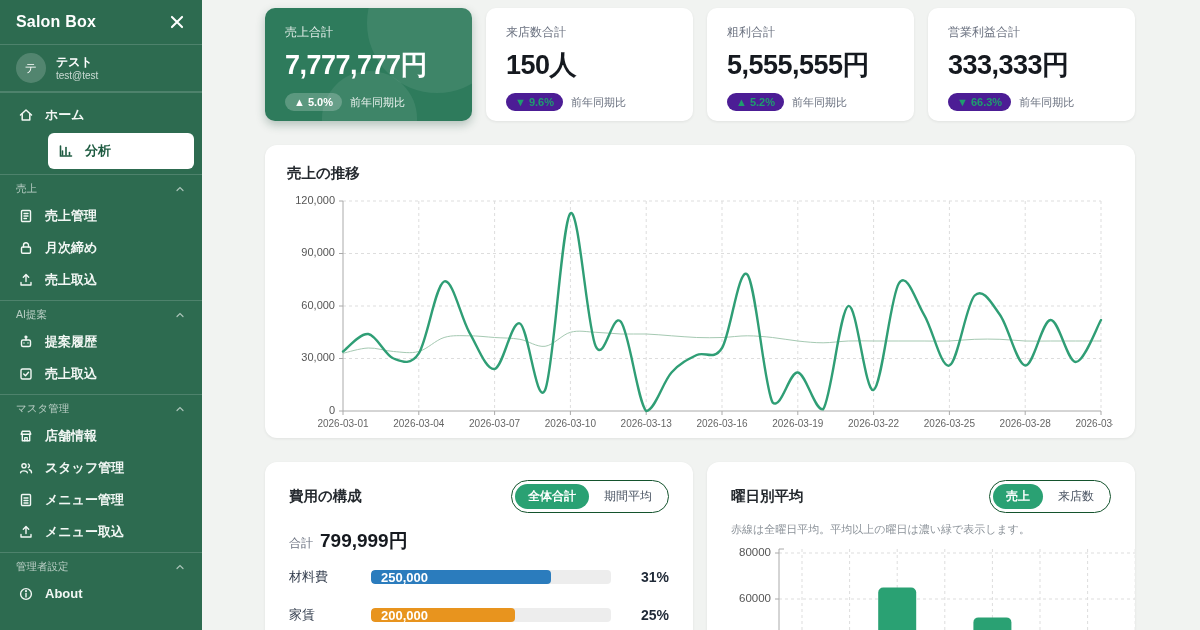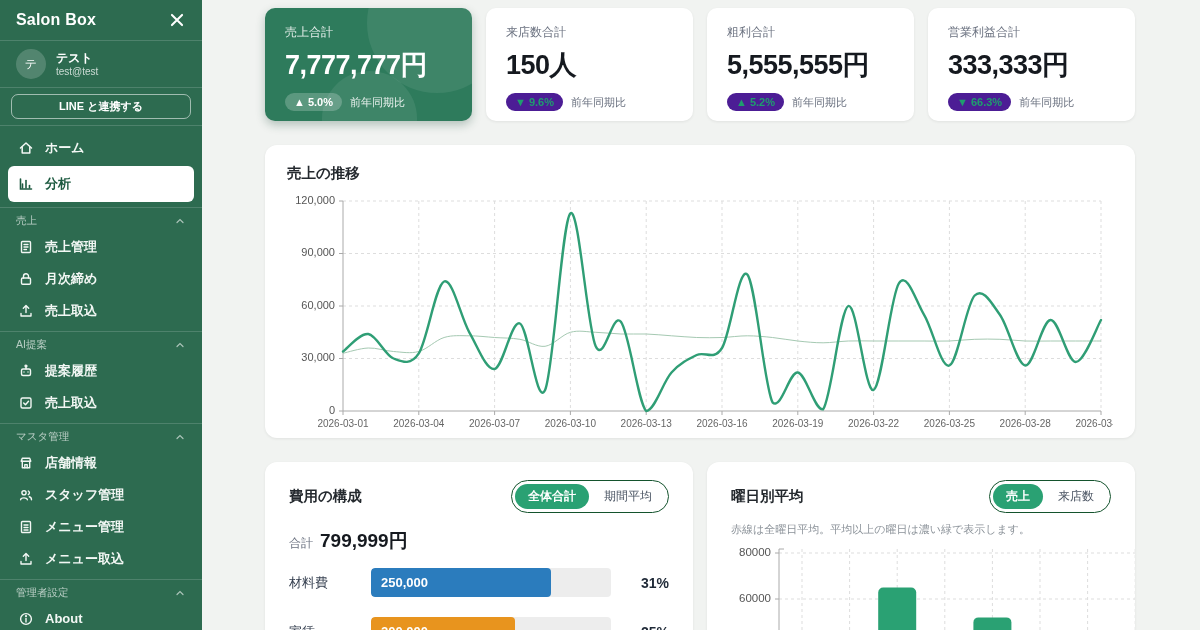--- a/index.html
+++ b/index.html
@@ -13,21 +13,21 @@
   .sb-close { color:#fff; cursor:pointer; display:flex; }
   .sb-div { border-top:1px solid rgba(255,255,255,.16); }
   .sb-profile { display:flex; align-items:center; gap:10px; padding:8px 16px; height:46px; }
   .avatar { width:30px; height:30px; border-radius:50%; background:rgba(255,255,255,.18); display:flex; align-items:center; justify-content:center; font-size:12px; }
   .sb-name { font-size:12px; font-weight:bold; line-height:1.25; }
   .sb-email { font-size:10px; color:rgba(255,255,255,.75); }
   .line-btn-wrap { padding:6px 11px; }
   .line-btn { width:100%; height:25px; border:1px solid rgba(255,255,255,.55); border-radius:7px; background:transparent; color:#fff; font-size:11px; font-weight:bold; cursor:pointer; font-family:inherit; }
   .nav-block { padding:4px 8px; }
   .nav-item { display:flex; align-items:center; gap:11px; padding:8px 10px; height:34px; border-radius:6px; font-size:13px; font-weight:bold; color:#f2f7f4; cursor:pointer; margin:1px 0; }
-  .nav-item.active { background:#fff; color:#1e5b41; height:36px; }
+  .nav-item.active { background:#fff; color:#1e5b41; height:36px;margin-left:40px; }
   .nav-item .ni { display:flex; }
   .sec-title { display:flex; align-items:center; justify-content:space-between; padding:6px 16px 2px 16px; font-size:10.5px; color:rgba(255,255,255,.66); height:24px; }
   .sec-items { padding:0 8px 4px 8px; }
   .sec-items .nav-item { height:31px; }
 
   
   .main { flex:1; padding:8px 65px 0 63px; }
   .stats-grid { display:grid; grid-template-columns:repeat(4,1fr); gap:14px; }
   .stat-card { background:#fff; border-radius:10px; padding:16px 20px 14px 20px; height:113px; box-shadow:0 1px 3px rgba(0,0,0,.07); position:relative; overflow:hidden; }
   .stat-card.green { background:#2e7b5c; color:#fff; box-shadow:0 4px 10px rgba(20,70,50,.28); }
@@ -54,21 +54,21 @@
   .b-head { display:flex; align-items:center; justify-content:space-between; }
   .toggle { display:inline-flex; align-items:center; border:1px solid #14532d; border-radius:999px; padding:3px; background:#fff; gap:2px; }
   .tg { font-size:12px; padding:4px 13px; border-radius:999px; color:#4b5563; cursor:pointer; white-space:nowrap; }
   .tg.active { background:#2aa173; color:#fff; font-weight:bold; }
   .total-row { display:flex; align-items:baseline; gap:7px; margin-top:15px; }
   .total-label { font-size:12px; color:#6b7280; }
   .total-value { font-size:19px; font-weight:800; color:#15191f; }
   .cost-rows { margin-top:14px; display:flex; flex-direction:column; gap:20px; }
   .cost-row { display:flex; align-items:center; gap:10px; }
   .cost-label { width:72px; font-size:13px; color:#374151; }
-  .cost-track { flex:1; height:29px; background:#ededed; border-radius:4px; overflow:hidden; }
+  .cost-track { flex:1; height:14px; background:#ededed; border-radius:4px; overflow:hidden; }
   .cost-fill { height:100%; border-radius:4px; display:flex; align-items:center; padding-left:10px; color:#fff; font-size:13px; font-weight:bold; }
   .cost-pct { width:48px; text-align:right; font-size:14px; font-weight:bold; color:#1f2937; }
   .wk-note { font-size:11px; color:#8b9299; margin-top:9px; }
   .wk-chart { margin-top:4px; }
 
   svg text { font-family:"Liberation Sans","DejaVu Sans",sans-serif; }
 </style>
 </head>
 <body>
 
@@ -85,23 +85,20 @@
   <div class="sb-profile">
     <div class="avatar">
         <span>テ</span>
       </div>
     <div>
       <div class="sb-name">テスト</div>
       <div class="sb-email">test@test</div>
     </div>
   </div>
   <div class="sb-div"></div>
-  <div class="line-btn-wrap">
-    <button class="line-btn">LINE と連携する</button>
-  </div>
   <div class="sb-div"></div>
 
   <div class="nav-block">
     <div class="nav-item">
       <span class="ni">
           <svg width="16" height="16" viewBox="0 0 16 16" fill="none" stroke="currentColor" stroke-width="1.5" stroke-linecap="round" stroke-linejoin="round">
             <path d="M2.5 8 L8 3 L13.5 8"></path>
             <path d="M4.2 7 V13 H11.8 V7"></path>
           </svg>
         </span>

